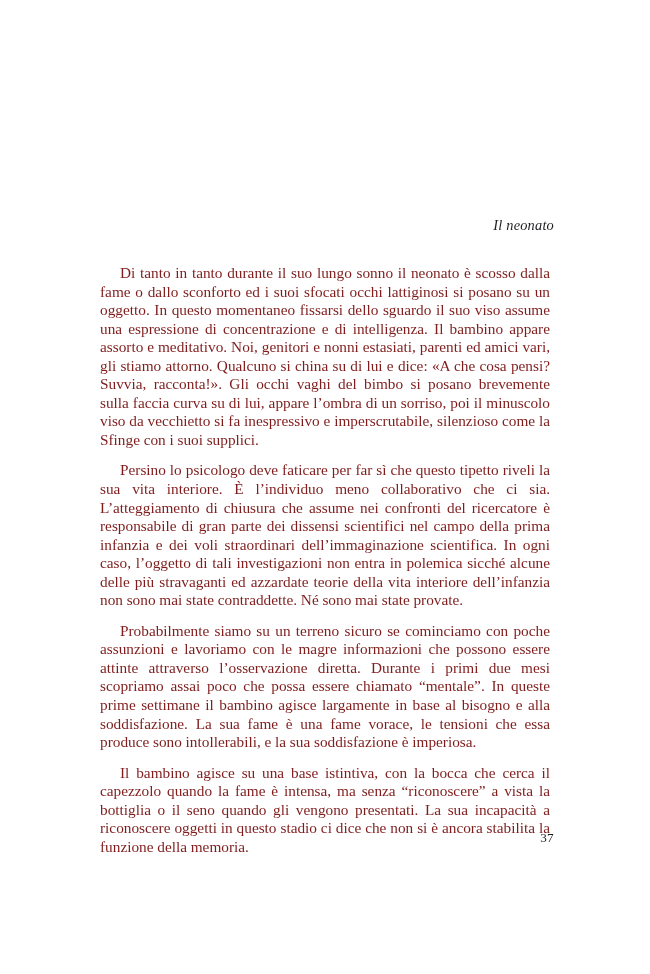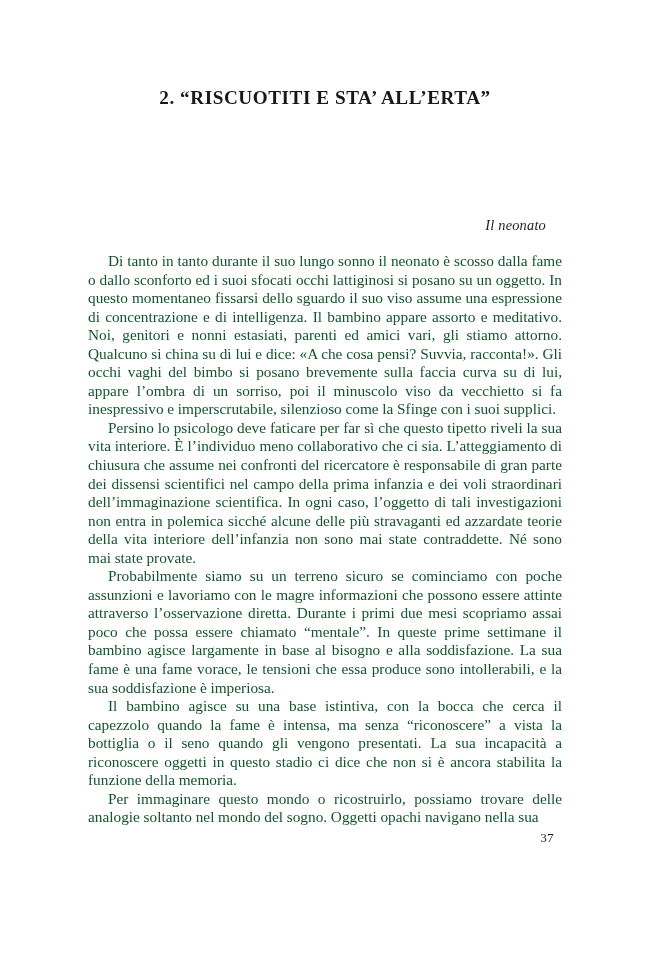--- a/index.html
+++ b/index.html
@@ -29,70 +29,68 @@
     text-align: center;
     font-size: 19.2px;
     letter-spacing: 0.55px;
     color: #191719;
     white-space: nowrap;
   }
 
   
   .section-label {
     position: absolute;
-    right: 104px;
+    right: 96px;
     top: 217px;
     font-size: 14.4px;
     font-style: italic;
     color: #201e22;
     letter-spacing: 0.2px;
   }
 
   
   .body-block {
     position: absolute;
     left: 88px;
     top: 252px;
     width: 474px;
   }
 
   .para {
-    margin: 0;
+    margin: 12px;
     text-align: justify;
     text-justify: inter-word;
     font-size: 15.3px;
     line-height: 18.55px;
     text-indent: 20px;
-    color: #14532d;
+    color: #7f1d1d;
     hyphens: manual;
     word-spacing: -0.1px;
   }
 
   
   .folio {
     position: absolute;
     right: 96px;
     top: 830px;
     font-size: 13.2px;
     color: #1d1b1f;
     letter-spacing: 0.3px;
   }
 </style>
 </head>
 <body>
 
 <div class="page">
 
-  <h1 class="chapter-title">2. “RISCUOTITI E STA’ ALL’ERTA”</h1>
 
   <div class="section-label">Il neonato</div>
 
   <div class="body-block">
     <p class="para">Di tanto in tanto durante il suo lungo sonno il neonato è scosso dalla fame o dallo sconforto ed i suoi sfocati occhi lattiginosi si posano su un oggetto. In questo momentaneo fissarsi dello sguardo il suo viso assume una espressione di concentrazione e di intelligenza. Il bambino appare assorto e meditativo. Noi, genitori e nonni estasiati, parenti ed amici vari, gli stiamo attorno. Qualcuno si china su di lui e dice: «A che cosa pensi? Suvvia, racconta!». Gli occhi vaghi del bimbo si posano brevemente sulla faccia curva su di lui, appare l’ombra di un sorriso, poi il minuscolo viso da vecchietto si fa inespressivo e imperscrutabile, silenzioso come la Sfinge con i suoi supplici.</p>
     <p class="para">Persino lo psicologo deve faticare per far sì che questo tipetto riveli la sua vita interiore. È l’individuo meno collaborativo che ci sia. L’atteggiamento di chiusura che assume nei confronti del ricercatore è responsabile di gran parte dei dissensi scientifici nel campo della prima infanzia e dei voli straordinari dell’immaginazione scientifica. In ogni caso, l’oggetto di tali investigazioni non entra in polemica sicché alcune delle più stravaganti ed azzardate teorie della vita interiore dell’infanzia non sono mai state contraddette. Né sono mai state provate.</p>
     <p class="para">Probabilmente siamo su un terreno sicuro se cominciamo con poche assunzioni e lavoriamo con le magre informazioni che possono essere attinte attraverso l’osservazione diretta. Durante i primi due mesi scopriamo assai poco che possa essere chiamato “mentale”. In queste prime settimane il bambino agisce largamente in base al bisogno e alla soddisfazione. La sua fame è una fame vorace, le tensioni che essa produce sono intollerabili, e la sua soddisfazione è imperiosa.</p>
     <p class="para">Il bambino agisce su una base istintiva, con la bocca che cerca il capezzolo quando la fame è intensa, ma senza “riconoscere” a vista la bottiglia o il seno quando gli vengono presentati. La sua incapacità a riconoscere oggetti in questo stadio ci dice che non si è ancora stabilita la funzione della memoria.</p>
-    <p class="para">Per immaginare questo mondo o ricostruirlo, possiamo trovare delle analogie soltanto nel mondo del sogno. Oggetti opachi navigano nella sua</p>
   </div>
 
   <div class="folio">37</div>
 
 </div>
 
 </body></html>

